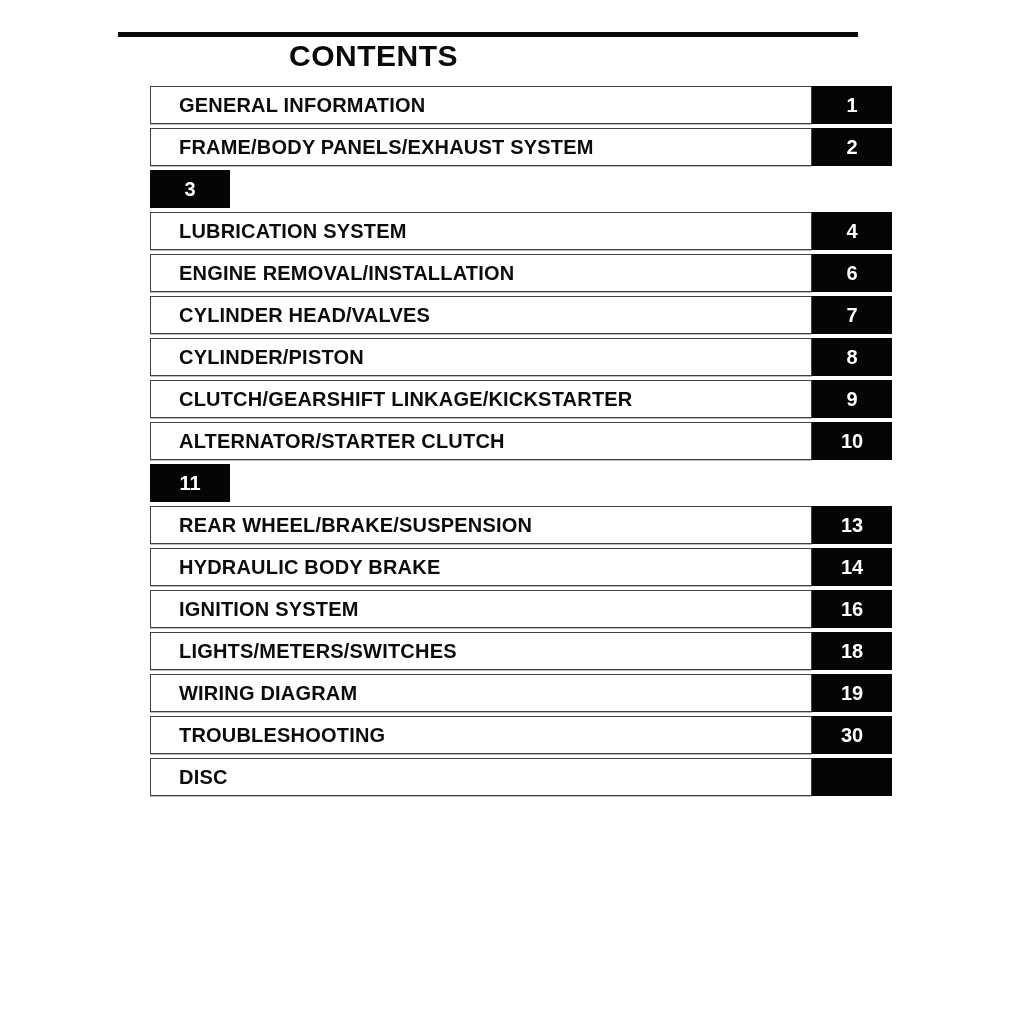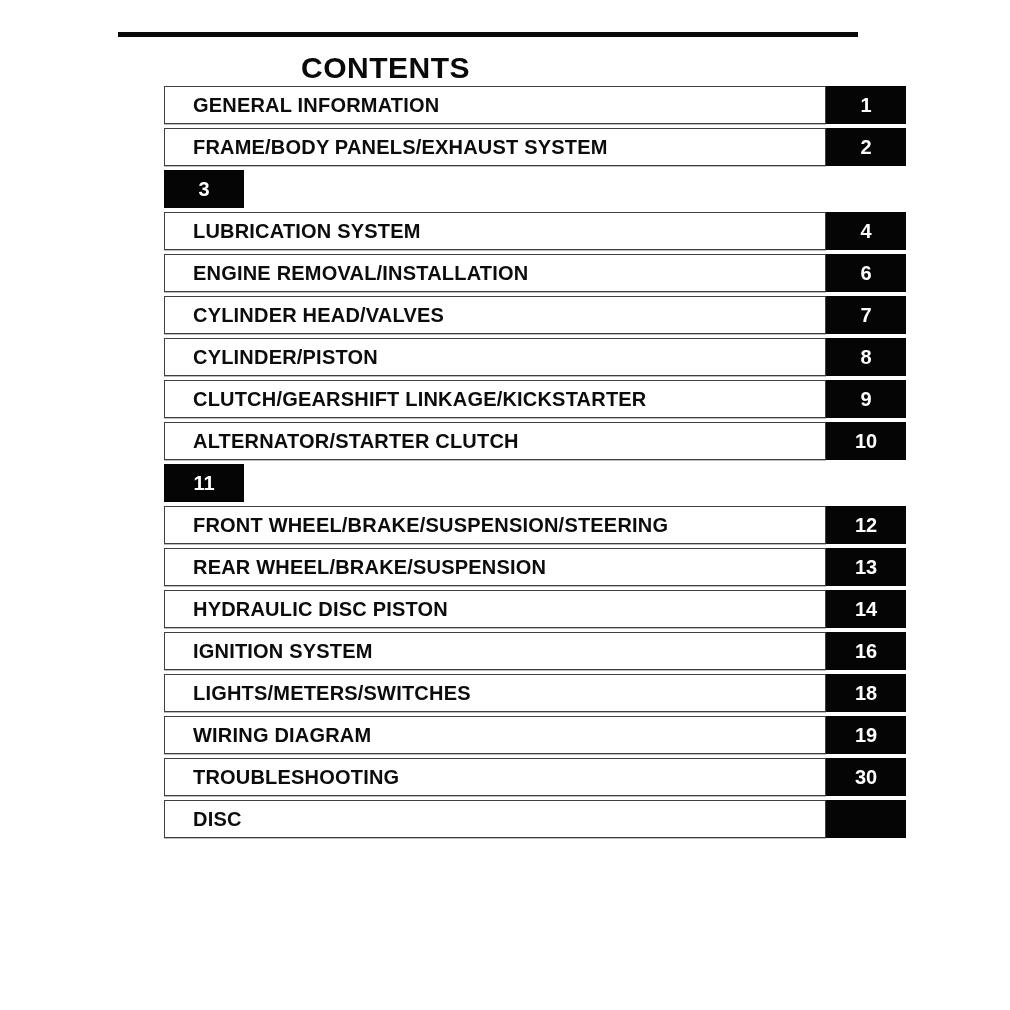--- a/index.html
+++ b/index.html
@@ -20,31 +20,31 @@
     left: 118px;
     top: 32px;
     width: 740px;
     height: 5px;
     background: #0a0a0a;
   }
   .title {
     position: absolute;
     left: 289px;
     top: 39px;
-    margin: 12px;
+    margin: 0;
     font-size: 30px;
     line-height: 1.1;
     font-weight: bold;
     color: #0a0a0a;
     letter-spacing: 0.5px;
     white-space: nowrap;
   }
   .toc {
     position: absolute;
-    left: 164px;
+    left: 150px;
     top: 86px;
     width: 742px;
     display: flex;
     flex-direction: column;
     gap: 4px;
   }
   .row {
     display: flex;
     height: 38px;
     flex: 0 0 38px;
@@ -165,41 +165,33 @@
       <span class="num">10</span>
     </div>
   </div>
 
   <div class="row">
     <div class="num-box">
       <span class="num">11</span>
     </div>
   </div>
 
-  <div class="row">
-    <div class="label-box">
-      <span class="label">FRONT WHEEL/BRAKE/SUSPENSION/STEERING</span>
-    </div>
-    <div class="num-box">
-      <span class="num">12</span>
-    </div>
-  </div>
 
   <div class="row">
     <div class="label-box">
       <span class="label">REAR WHEEL/BRAKE/SUSPENSION</span>
     </div>
     <div class="num-box">
       <span class="num">13</span>
     </div>
   </div>
 
   <div class="row">
     <div class="label-box">
-      <span class="label">HYDRAULIC DISC PISTON</span>
+      <span class="label">HYDRAULIC BODY BRAKE</span>
     </div>
     <div class="num-box">
       <span class="num">14</span>
     </div>
   </div>
 
 
   <div class="row">
     <div class="label-box">
       <span class="label">IGNITION SYSTEM</span>

